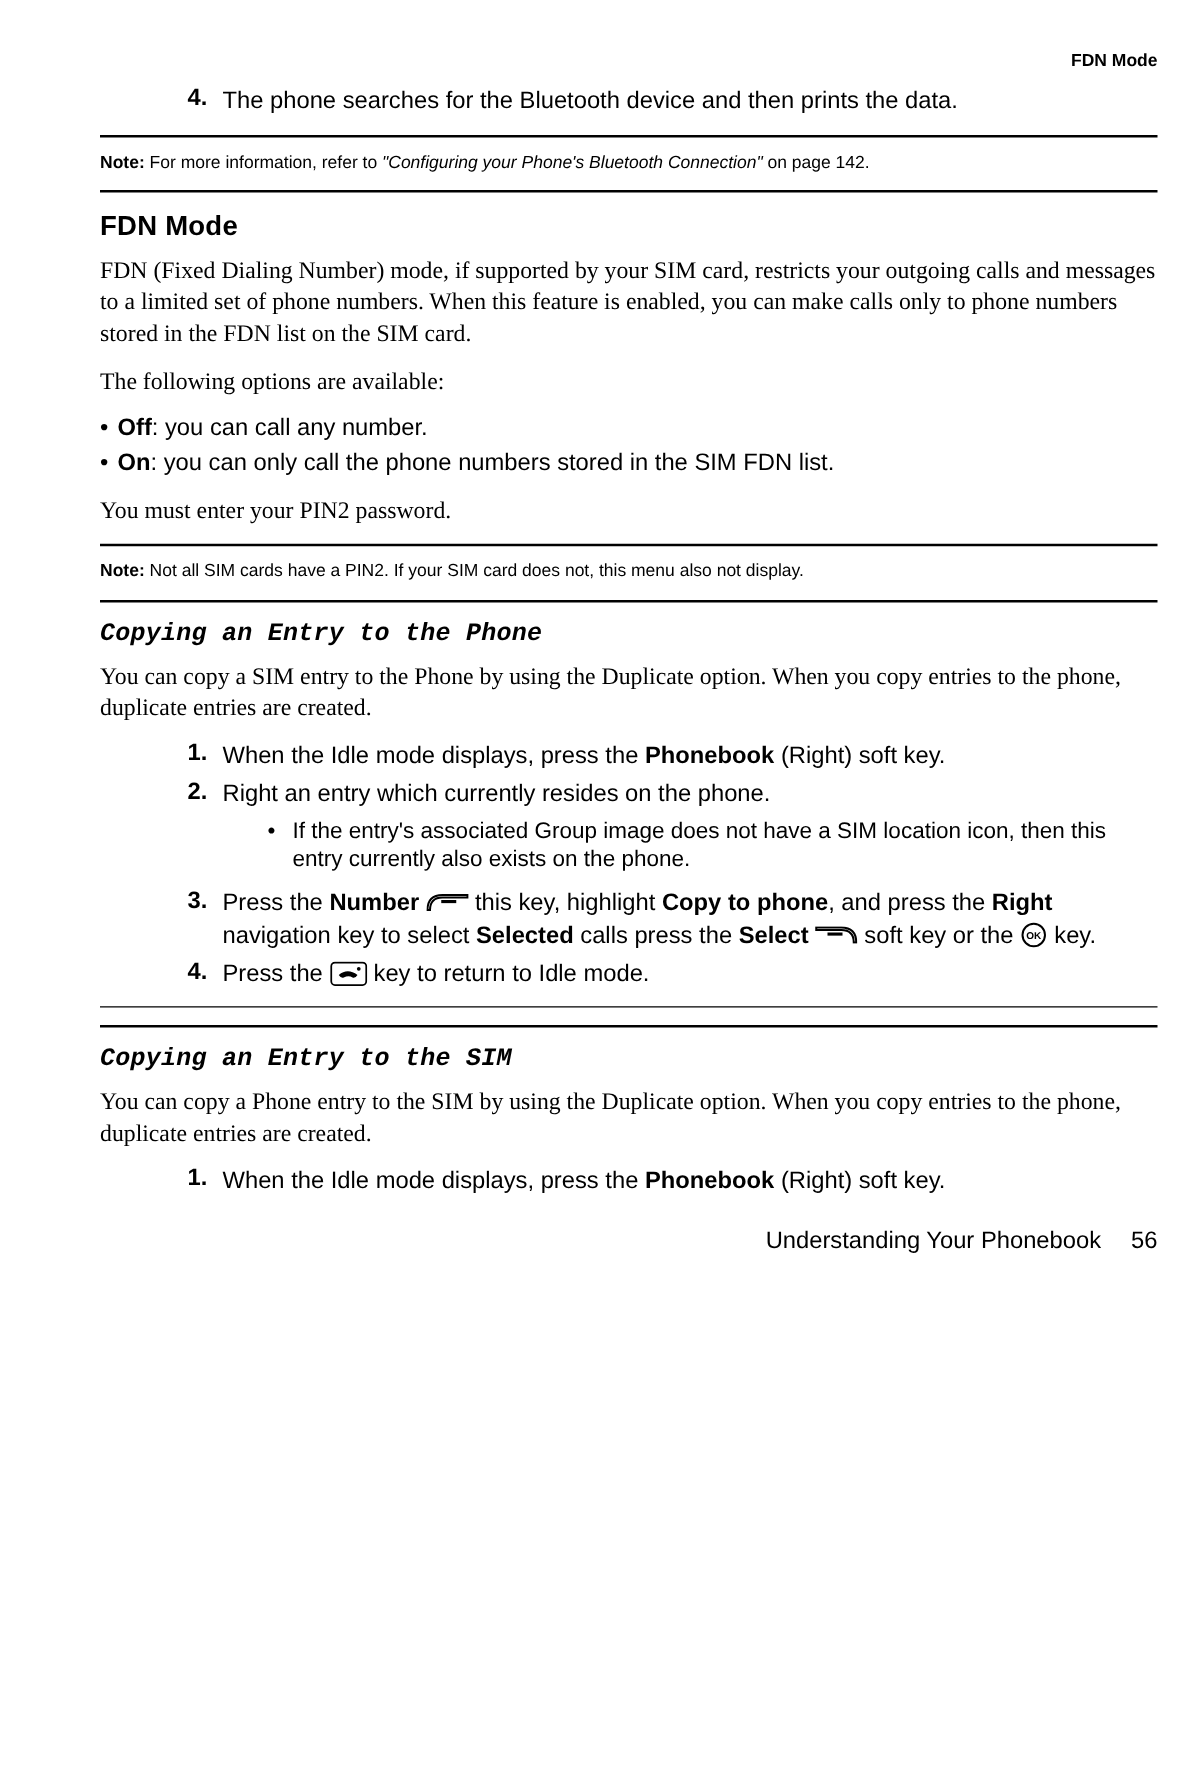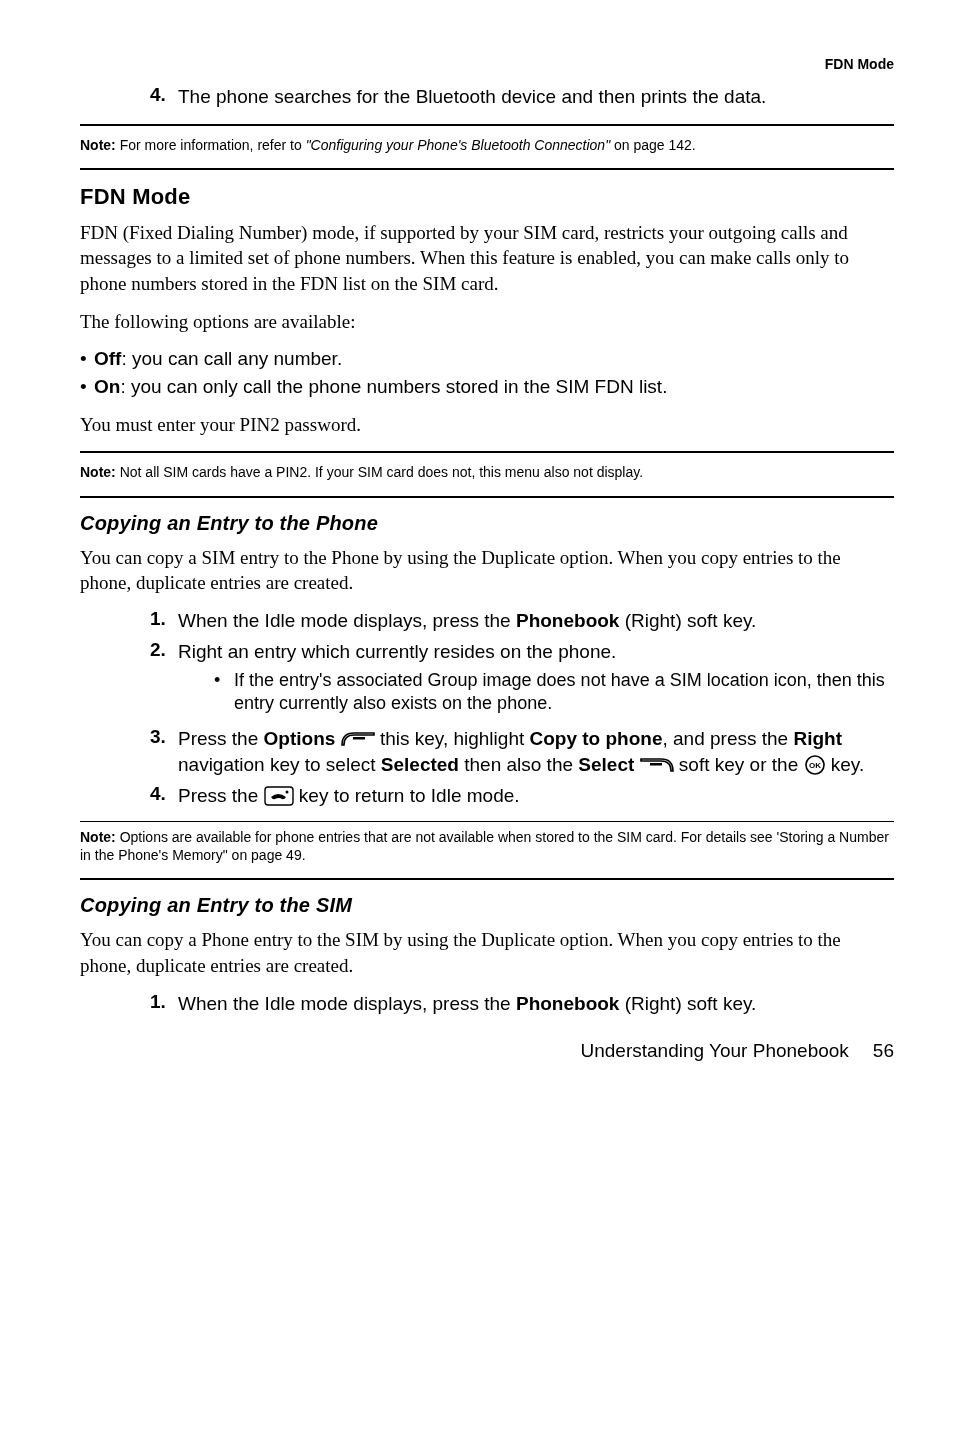--- a/index.html
+++ b/index.html
@@ -4,24 +4,23 @@
 <style>
   body {
     margin: 0;
     padding: 0;
     background: #fff;
     font-family: "Helvetica Neue", Helvetica, Arial, sans-serif;
     color: #000;
     width: 954px;
   }
   .page {
-    padding: 40px 60px 40px 80px;
+    padding: 40px 28px 40px 80px;
     box-sizing: border-box;
     width: 954px;
-    margin-top: 16px;
   }
   .runhead {
     text-align: right;
     font-weight: bold;
     font-size: 14px;
     margin-bottom: 12px;
   }
   .numlist {
     padding-left: 70px;
     margin: 0 0 12px 0;
@@ -57,21 +56,21 @@
   .note b { font-weight: bold; }
   .note .ital { font-style: italic; }
   h2.section {
     font-family: "Arial Black", "Helvetica Neue", Arial, sans-serif;
     font-weight: 900;
     font-size: 22px;
     margin: 14px 0 10px 0;
     letter-spacing: 0.2px;
   }
   h3.subsection {
-    font-family: Liberation Sans, sans-serif;
+    font-family: Liberation Mono, monospace;
     font-weight: 900;
     font-style: italic;
     font-size: 20px;
     margin: 14px 0 10px 0;
     letter-spacing: 0.2px;
   }
   p.body {
     font-size: 19px;
     line-height: 1.35;
     margin: 0 0 12px 0;
@@ -197,27 +196,27 @@
         <span>Right an entry which currently resides on the phone.</span>
         <ul class="sub-bullets">
           <li>If the entry's associated Group image does not have a SIM location icon, then this entry currently also exists on the phone.</li>
         </ul>
       </div>
     </div>
 
     <div class="numlist-item">
       <div class="num">3.</div>
       <div class="body">
-        <span>Press the </span><b>Options</b>
+        <span>Press the </span><b>Number</b>
         <span class="softkey">
           <svg viewBox="0 0 34 14" width="34" height="14">
               <path d="M1 13 Q1 1 13 1 L33 1 L33 3 L13 3 Q3 3 3 13 Z" fill="none" stroke="#000" stroke-width="1.6"></path>
               <rect x="12" y="5" width="12" height="2.5" fill="#000"></rect>
             </svg>
-        </span><span> this key, highlight </span><b>Copy to phone</b><span>, and press the </span><b>Right</b><span> navigation key to select </span><b>Selected</b><span> then also the </span><b>Select</b>
+        </span><span> this key, highlight </span><b>Copy to phone</b><span>, and press the </span><b>Right</b><span> navigation key to select </span><b>Selected</b><span> calls press the </span><b>Select</b>
         <span class="softkey">
           <svg viewBox="0 0 34 14" width="34" height="14">
               <path d="M33 13 Q33 1 21 1 L1 1 L1 3 L21 3 Q31 3 31 13 Z" fill="none" stroke="#000" stroke-width="1.6"></path>
               <rect x="10" y="5" width="12" height="2.5" fill="#000"></rect>
             </svg>
         </span><span> soft key or the </span>
         <span class="okkey">
           <svg viewBox="0 0 22 22" width="22" height="22">
               <circle cx="11" cy="11" r="9" fill="none" stroke="#000" stroke-width="1.6"></circle>
               <text x="11" y="14" text-anchor="middle" font-size="8" font-family="Arial" font-weight="bold">OK</text>
@@ -236,23 +235,20 @@
             <path d="M7 11 q7 -6 15 0 q-2 3 -4 2 q-3 -2 -7 0 q-2 1 -4 -2 Z" fill="#000"></path>
             <circle cx="23" cy="6" r="1.5" fill="#000"></circle>
           </svg>
         </span><span> key to return to Idle mode.</span>
       </div>
     </div>
 
   </div>
 
   <hr class="thinrule">
-  <div class="note">
-    <b>Note:</b><span> Options are available for phone entries that are not available when stored to the SIM card. For details see 'Storing a Number in the Phone's Memory" on page 49.</span>
-  </div>
   <hr class="rule">
 
   <h3 class="subsection">Copying an Entry to the SIM</h3>
   <p class="body">You can copy a Phone entry to the SIM by using the Duplicate option. When you copy entries to the phone, duplicate entries are created.</p>
 
   <div class="numlist">
     <div class="numlist-item">
       <div class="num">1.</div>
       <div class="body">
         <span>When the Idle mode displays, press the </span><b>Phonebook</b><span> (Right) soft key.</span>

